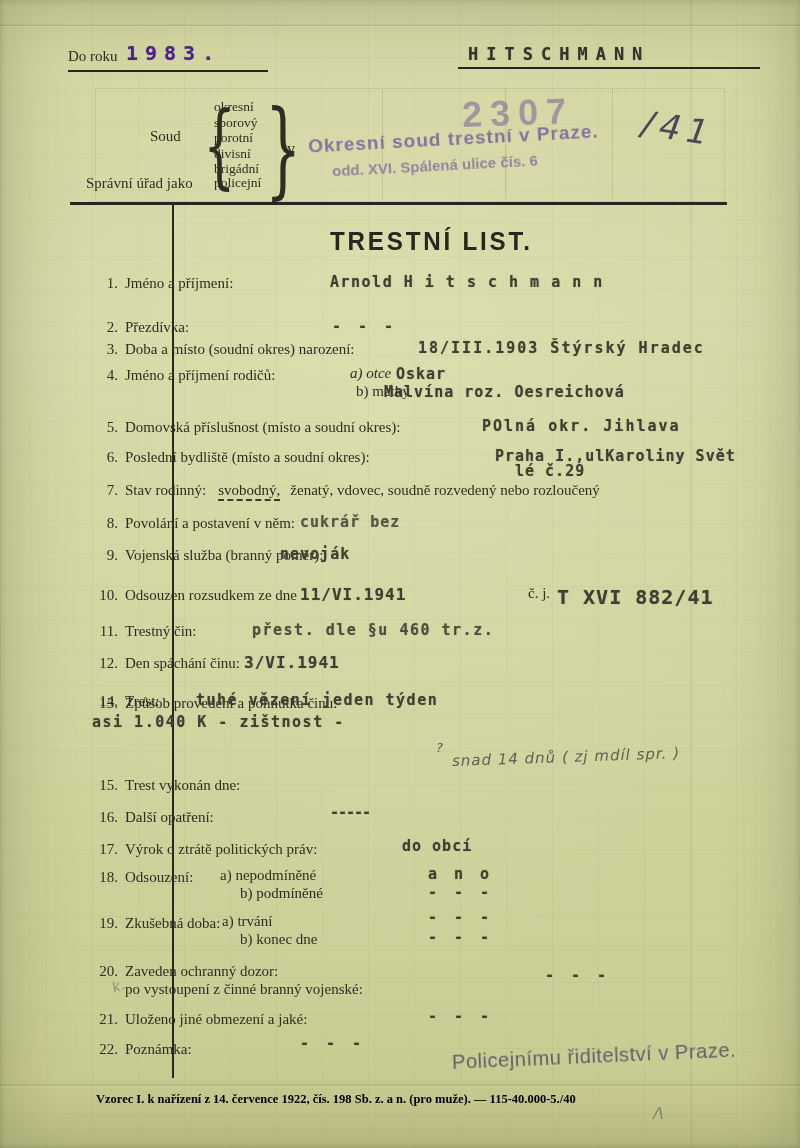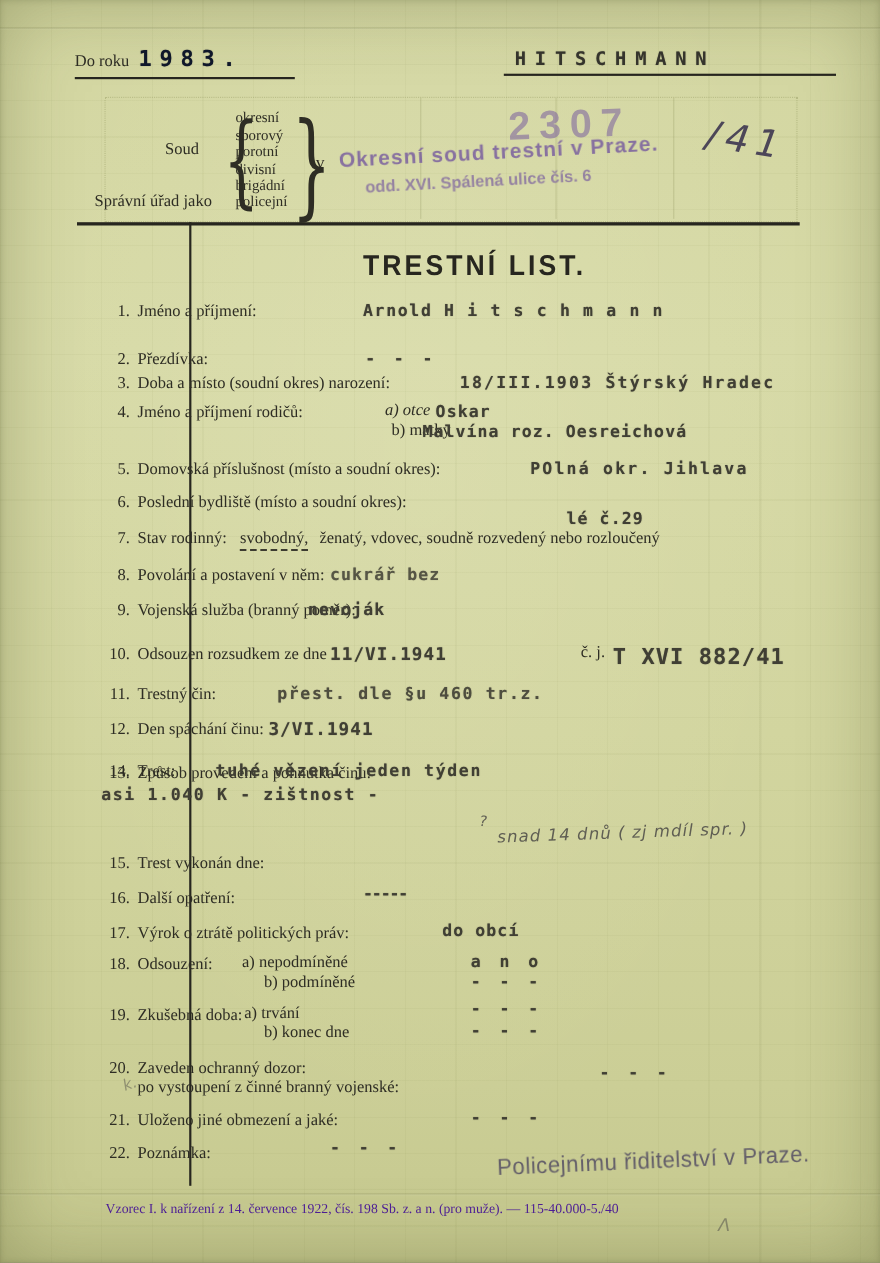--- a/index.html
+++ b/index.html
@@ -43,21 +43,21 @@
 </style>
 </head>
 <body>
 
 <div class="paper"></div>
 <div class="crease-h" style="top:24px"></div>
 <div class="crease-h" style="top:1084px"></div>
 <div class="crease-v" style="left:690px;opacity:.6"></div>
 
 <span class="printed" style="position:absolute;left:68px;top:48px">Do roku</span>
-<span class="typed" style="position:absolute;left:126px;top:41px;font-size:20px;letter-spacing:7px;color:#0f172a">1983.</span>
+<span class="typed" style="position:absolute;left:126px;top:41px;font-size:20px;letter-spacing:7px;color:#4c1d95">1983.</span>
 <div class="uline" style="left:68px;top:70px;width:200px"></div>
 <span class="typed" style="position:absolute;left:468px;top:44px;font-size:17px;letter-spacing:8px;color:#35342c">HITSCHMANN</span>
 <div class="uline" style="left:458px;top:67px;width:302px"></div>
 
 <div class="ghostbox"></div>
 <div class="ghostv" style="left:382px"></div>
 <div class="ghostv" style="left:505px"></div>
 <div class="ghostv" style="left:612px"></div>
 
 <span class="printed" style="position:absolute;left:150px;top:128px">Soud</span>
@@ -109,20 +109,21 @@
   <span class="val typed" style="left:288px">Malvína roz. Oesreichová</span>
 </div>
 
 <div class="row" style="top:418px">
   <span class="num printed">5.</span><span class="lbl printed">Domovská příslušnost (místo a soudní okres):</span>
   <span class="val typed" style="left:386px;letter-spacing:2px">POlná okr. Jihlava</span>
 </div>
 
 <div class="row" style="top:448px">
   <span class="num printed">6.</span><span class="lbl printed">Poslední bydliště (místo a soudní okres):</span>
+  <span class="val typed" style="left:399px">Praha I.,ulKaroliny Svět</span>
   <span class="val typed" style="left:419px;top:14px">lé č.29</span>
 </div>
 
 <div class="row" style="top:481px">
   <span class="num printed">7.</span><span class="lbl printed">Stav rodinný:</span>
   <span class="printed" style="margin-left:8px;border-bottom:2px dashed #3c3b30;padding-bottom:1px">svobodný,</span>
   <span class="printed" style="margin-left:6px">ženatý, vdovec, soudně rozvedený nebo rozloučený</span>
 </div>
 
 <div class="row" style="top:514px">
@@ -215,14 +216,14 @@
 
 <div class="row" style="top:1040px">
   <span class="num printed">22.</span><span class="lbl printed">Poznámka:</span>
   <span class="val typed dashv" style="left:204px;top:-6px">- - -</span>
 </div>
 
 <span class="hand" style="position:absolute;left:112px;top:978px;font-size:14px;opacity:.55;transform:rotate(-20deg)">k.</span>
 
 <div style="position:absolute;left:452px;top:1050px;font-family:'Liberation Sans',sans-serif;font-size:21px;color:#565064;opacity:.88;transform:rotate(-2.5deg) scaleX(.96);transform-origin:left;letter-spacing:.5px;filter:blur(.3px)">Policejnímu řiditelství v Praze.</div>
 
-<div style="position:absolute;left:96px;top:1092px;font-family:'Liberation Serif',serif;font-weight:normal;font-size:12.5px;color:#4c1d95">Vzorec I. k nařízení z 14. července 1922, čís. 198 Sb. z. a n. (pro muže). — 115-40.000-5./40</div>
+<div style="position:absolute;left:96px;top:1092px;font-family:'Liberation Serif',serif;font-weight:bold;font-size:12.5px;color:#000000">Vzorec I. k nařízení z 14. července 1922, čís. 198 Sb. z. a n. (pro muže). — 115-40.000-5./40</div>
 <span class="hand" style="position:absolute;left:653px;top:1104px;font-size:16px;opacity:.6">Λ</span>
 
 </body></html>

